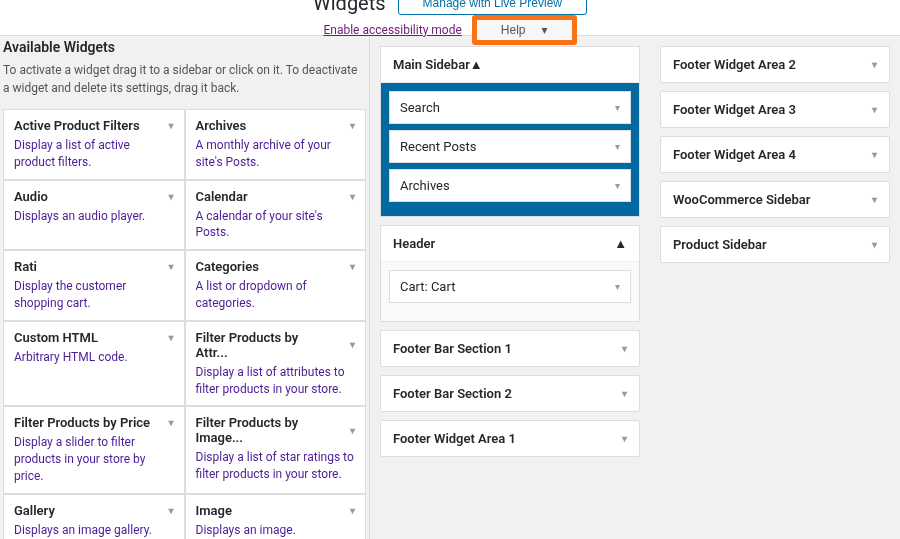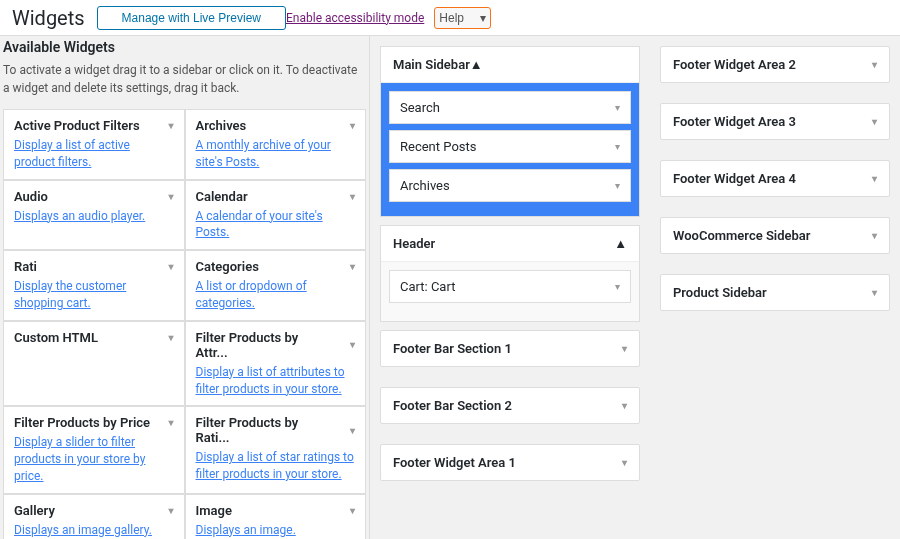--- a/index.html
+++ b/index.html
@@ -10,22 +10,23 @@
       color: #444;
     }
 
     
     .top-bar {
       background: #fff;
       border-bottom: 1px solid #ddd;
       padding: 6px 12px;
       display: flex;
       align-items: center;
-      justify-content: flex-start;
+      justify-content: center;
       height: 36px;
+      flex-direction: column;
     }
     .top-bar-left {
       display: flex;
       align-items: center;
       gap: 12px;
     }
     .top-bar-title {
       font-size: 20px;
       font-weight: 400;
       color: #23282d;
@@ -46,23 +47,23 @@
       gap: 10px;
     }
     .accessibility-link {
       color: #701a75;
       text-decoration: underline;
       font-size: 12px;
       cursor: pointer;
     }
     .help-btn {
       background: #f7f7f7;
-      border: 1px solid #f97316;
+      border: 5px solid #f97316;
       color: #555;
-      padding: 3px 4px;
+      padding: 3px 24px;
       font-size: 12px;
       cursor: pointer;
       border-radius: 3px;
       display: flex;
       align-items: center;
       gap: 16px;
     }
 
     
     .main-content {
@@ -108,23 +109,22 @@
       align-items: center;
       justify-content: space-between;
       font-weight: 600;
       font-size: 13px;
       color: #23282d;
       margin-bottom: 4px;
       gap: 18px;
     }
     .widget-item-desc {
       font-size: 12px;
-      color: #3b82f6;
+      color: #4c1d95;
       line-height: 1.4;
-      text-decoration: underline;
     }
     .chevron-down {
       color: #999;
       font-size: 10px;
     }
 
     
     .widget-areas {
       flex: 1;
       display: flex;
@@ -143,21 +143,21 @@
     .right-column {
       flex: 1;
       padding: 10px;
       overflow-y: auto;
     }
 
     
     .widget-area {
       background: #fff;
       border: 1px solid #ddd;
-      margin-bottom: 20px;
+      margin-bottom: 8px;
       border-radius: 2px;
     }
     .widget-area-header {
       display: flex;
       align-items: center;
       justify-content: space-between;
       padding: 10px 12px;
       cursor: pointer;
       font-size: 13px;
       font-weight: 600;
@@ -180,21 +180,21 @@
     .main-sidebar-header span {
       font-size: 13px;
       font-weight: 600;
       color: #23282d;
     }
     .collapse-arrow {
       color: #999;
       font-size: 12px;
     }
     .main-sidebar-content {
-      background: #3b82f6;
+      background: #0369a1;
       border-top: 1px solid #eee;
       padding: 8px;
     }
 
     
     .inner-widget {
       background: #fff;
       border: 1px solid #ddd;
       margin-bottom: 6px;
     }
@@ -304,39 +304,40 @@
           <span class="chevron-down">▾</span>
         </div>
         <div class="widget-item-desc">A list or dropdown of categories.</div>
       </div>
 
       <div class="widget-item">
         <div class="widget-item-header">
           <span>Custom HTML</span>
           <span class="chevron-down">▾</span>
         </div>
+        <div class="widget-item-desc">Arbitrary HTML code.</div>
       </div>
       <div class="widget-item">
         <div class="widget-item-header">
           <span>Filter Products by Attr...</span>
           <span class="chevron-down">▾</span>
         </div>
         <div class="widget-item-desc">Display a list of attributes to filter products in your store.</div>
       </div>
 
       <div class="widget-item">
         <div class="widget-item-header">
           <span>Filter Products by Price</span>
           <span class="chevron-down">▾</span>
         </div>
         <div class="widget-item-desc">Display a slider to filter products in your store by price.</div>
       </div>
       <div class="widget-item">
         <div class="widget-item-header">
-          <span>Filter Products by Rati...</span>
+          <span>Filter Products by Image...</span>
           <span class="chevron-down">▾</span>
         </div>
         <div class="widget-item-desc">Display a list of star ratings to filter products in your store.</div>
       </div>
 
       <div class="widget-item">
         <div class="widget-item-header">
           <span>Gallery</span>
           <span class="chevron-down">▾</span>
         </div>

